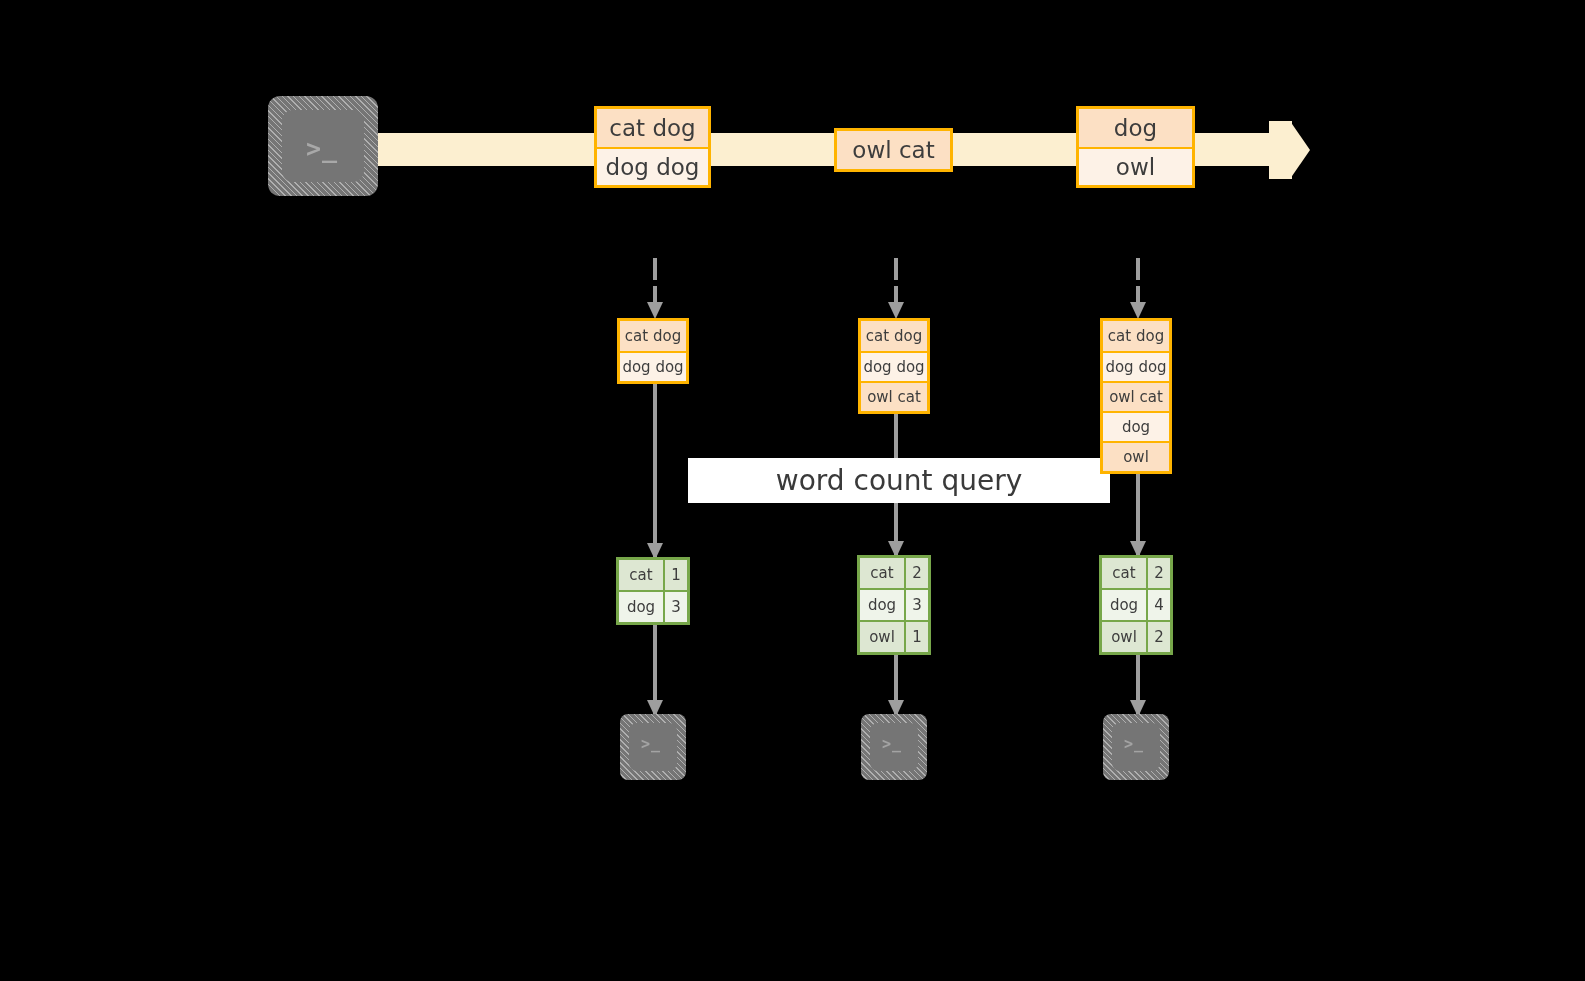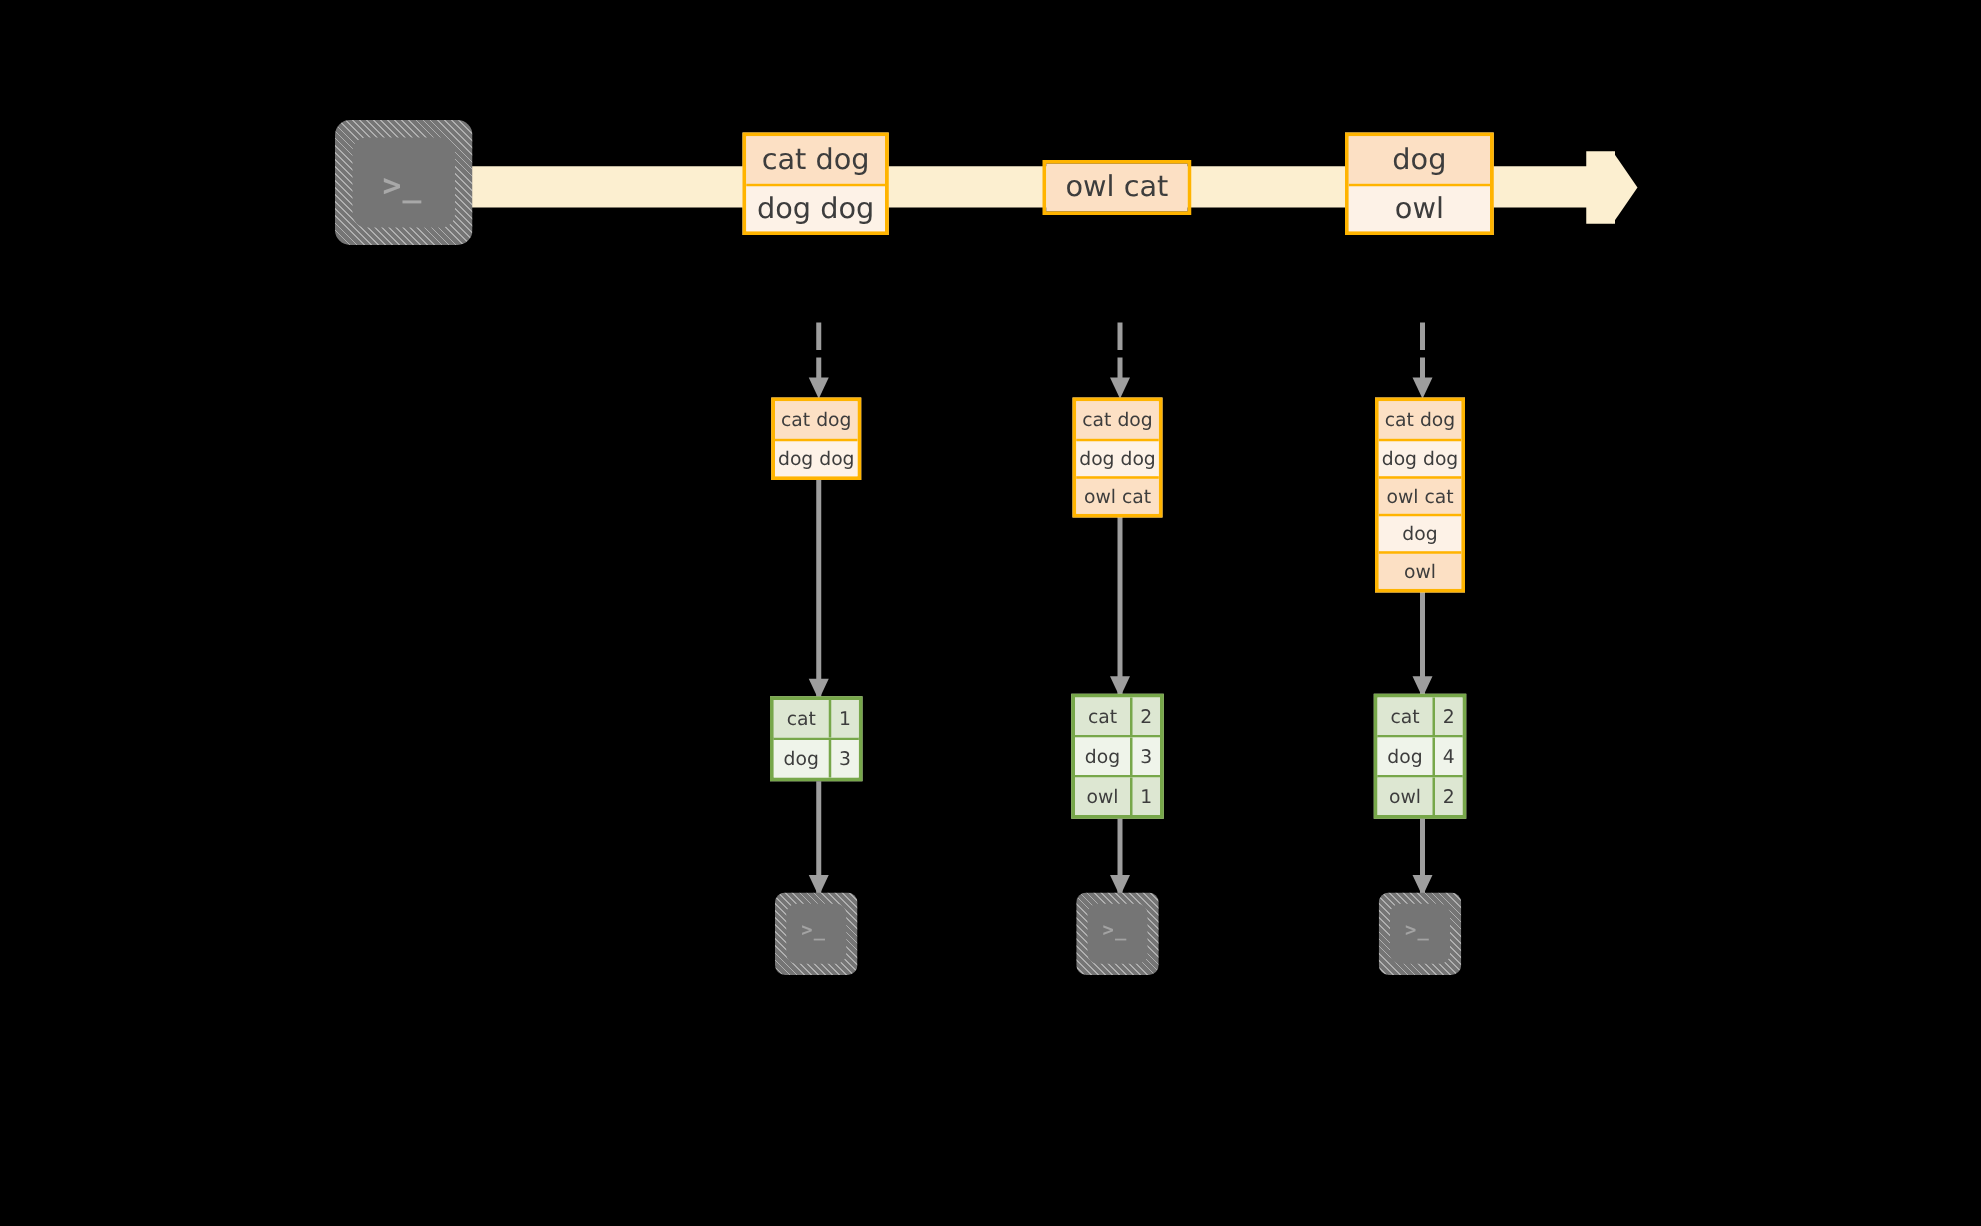--- a/index.html
+++ b/index.html
@@ -253,20 +253,21 @@
   </div>
   <div class="conn" style="left:894px; top:410px;">
     <div class="stem" style="top:0; height:146px;"></div>
     <div class="head" style="top:131px;"></div>
   </div>
   <div class="conn" style="left:1136px; top:472px;">
     <div class="stem" style="top:0; height:84px;"></div>
     <div class="head" style="top:69px;"></div>
   </div>
 
+  <div class="banner">word count query</div>
 
   <div class="msgbox log c1">
     <div class="msgrow dark">cat dog</div>
     <div class="msgrow light">dog dog</div>
   </div>
   <div class="msgbox log c2">
     <div class="msgrow dark">cat dog</div>
     <div class="msgrow light">dog dog</div>
     <div class="msgrow dark">owl cat</div>
   </div>

